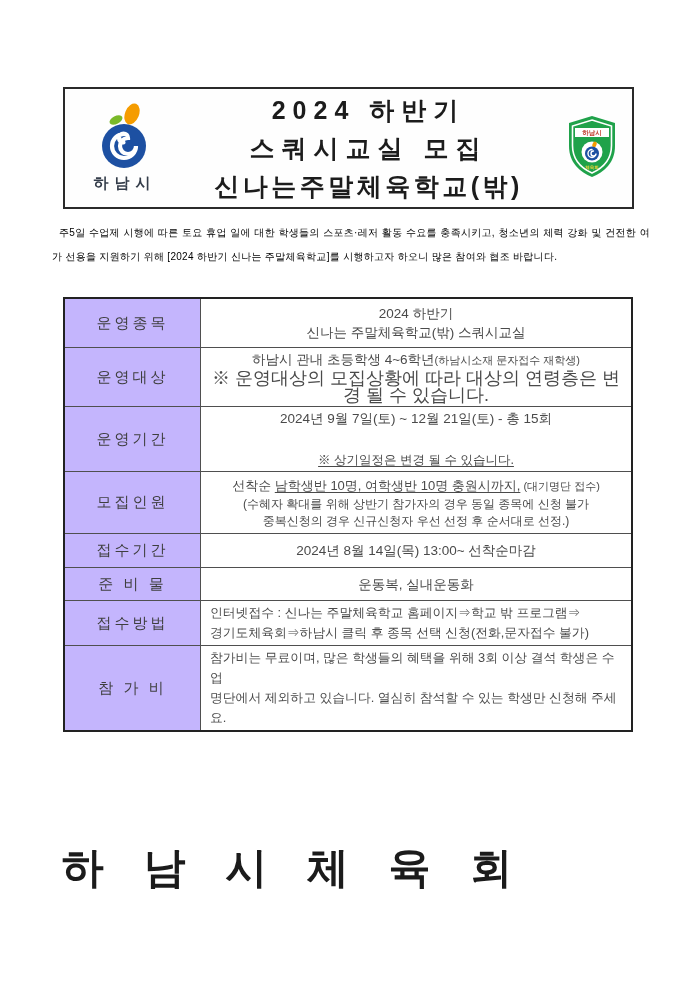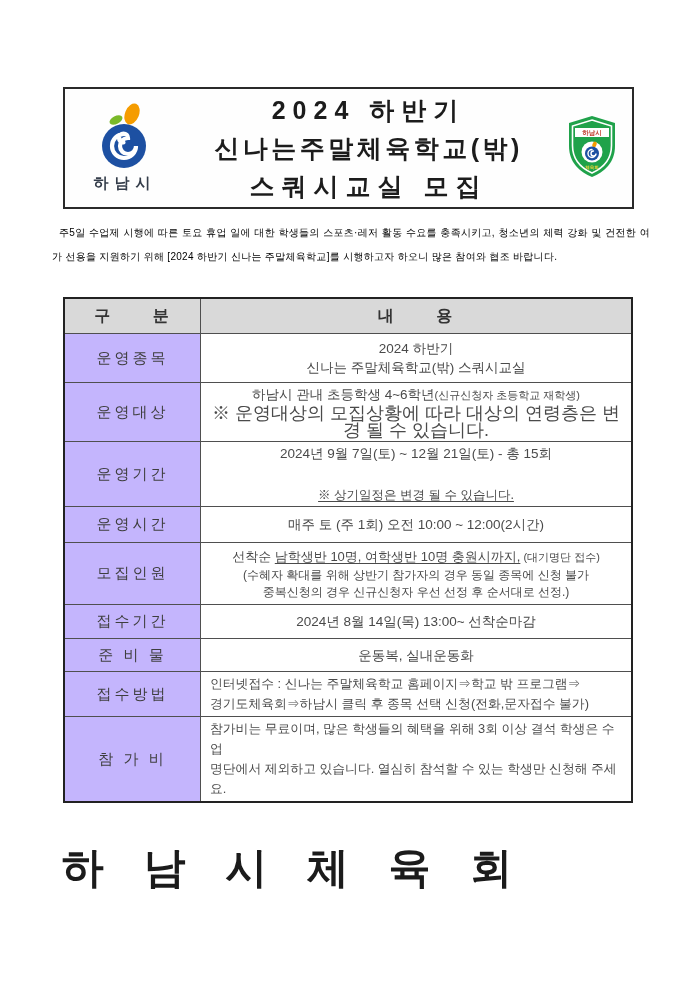--- a/index.html
+++ b/index.html
@@ -69,22 +69,22 @@
         <ellipse cx="41" cy="11" rx="7" ry="11" fill="#f59c00" transform="rotate(22 41 11)"></ellipse>
         <ellipse cx="25" cy="17" rx="7" ry="4" fill="#7ab929" transform="rotate(-28 25 17)"></ellipse>
         <circle cx="33" cy="43" r="22" fill="#1d50a2"></circle>
         <path d="M33 31 a12 12 0 1 0 12 12 a8 8 0 1 1 -8 -8 a4.5 4.5 0 1 0 -4.5 4.5" stroke="#ffffff" stroke-width="4.2" fill="none" stroke-linecap="round"></path>
       </svg>
       <div class="logo-label">하남시</div>
     </div>
 
     <div class="title-block">
       <div class="title-line">2024 하반기</div>
+      <div class="title-line">스쿼시교실 모집</div>
       <div class="title-line" style="letter-spacing:3.5px;">신나는주말체육학교(밖)</div>
-      <div class="title-line">스쿼시교실 모집</div>
     </div>
 
     <div class="badge-block">
       <svg width="52" height="66" viewBox="0 0 52 66">
         <path d="M26 1 L49 8 V31 c0 17 -11 26 -23 31 C14 57 3 48 3 31 V8 Z" fill="#1fa24a"></path>
         <path d="M26 5 L45.5 11 V30.5 c0 15 -9.5 23 -19.5 27.5 C16 53.5 6.5 45.5 6.5 30.5 V11 Z" fill="none" stroke="#ffffff" stroke-width="1.6"></path>
         <rect x="9" y="13" width="34" height="9" fill="#ffffff"></rect>
         <text x="26" y="20" text-anchor="middle" font-size="6.5" fill="#c03a2b" font-weight="bold">하남시</text>
         <circle cx="26" cy="37" r="10.5" fill="#ffffff"></circle>
         <ellipse cx="28.5" cy="29.5" rx="2" ry="3" fill="#f59c00" transform="rotate(22 28.5 29.5)"></ellipse>
@@ -92,53 +92,45 @@
         <path d="M26 34.5 a4 4 0 1 0 4 4 a2.5 2.5 0 1 1 -2.5 -2.5" stroke="#ffffff" stroke-width="1.4" fill="none" stroke-linecap="round"></path>
         <text x="26" y="53.5" text-anchor="middle" font-size="4.5" fill="#e8d23a" font-weight="bold">체육회</text>
       </svg>
     </div>
   </div>
 
   <p class="intro">주5일 수업제 시행에 따른 토요 휴업 일에 대한 학생들의 스포츠·레저 활동 수요를 충족시키고, 청소년의 체력 강화 및 건전한 여가 선용을 지원하기 위해 [2024 하반기 신나는 주말체육학교]를 시행하고자 하오니 많은 참여와 협조 바랍니다.</p>
 
   <table class="notice">
     <tbody>
-        <tr class="head">
-      <td class="label">구 분</td>
-      <td>내 용</td>
-    </tr>
 
     <tr>
       <td class="label r-item">운영종목</td>
       <td class="content c-lg">
         <div>2024 하반기</div>
         <div>신나는 주말체육학교(밖) 스쿼시교실</div>
       </td>
     </tr>
 
     <tr>
       <td class="label r-target">운영대상</td>
       <td class="content">
-        <div><span>하남시 관내 초등학생 4~6학년</span><span class="sm">(신규신청자 초등학교 재학생)</span></div>
+        <div><span>하남시 관내 초등학생 4~6학년</span><span class="sm">(하남시소재 문자접수 재학생)</span></div>
         <div class="xs" style="font-size:18px;">※ 운영대상의 모집상황에 따라 대상의 연령층은 변경 될 수 있습니다.</div>
       </td>
     </tr>
 
     <tr>
       <td class="label r-period">운영기간</td>
       <td class="content">
         <div>2024년 9월 7일(토) ~  12월 21일(토) - 총 15회</div>
         <div class="u xs" style="font-size:12.5px;">※ 상기일정은 변경 될 수 있습니다.</div>
       </td>
     </tr>
 
-    <tr>
-      <td class="label r-time">운영시간</td>
-      <td class="content">매주 토 (주 1회) 오전 10:00 ~ 12:00(2시간)</td>
-    </tr>
 
 
     <tr>
       <td class="label r-cap">모집인원</td>
       <td class="content">
         <div style="font-size:13px;"><span>선착순 </span><span class="u">남학생반 10명, 여학생반 10명 충원시까지,</span><span class="sm"> (대기명단 접수)</span></div>
         <div class="xs">(수혜자 확대를 위해 상반기 참가자의 경우 동일 종목에 신청 불가</div>
         <div class="xs">중복신청의 경우 신규신청자 우선 선정 후 순서대로 선정.)</div>
       </td>
     </tr>

